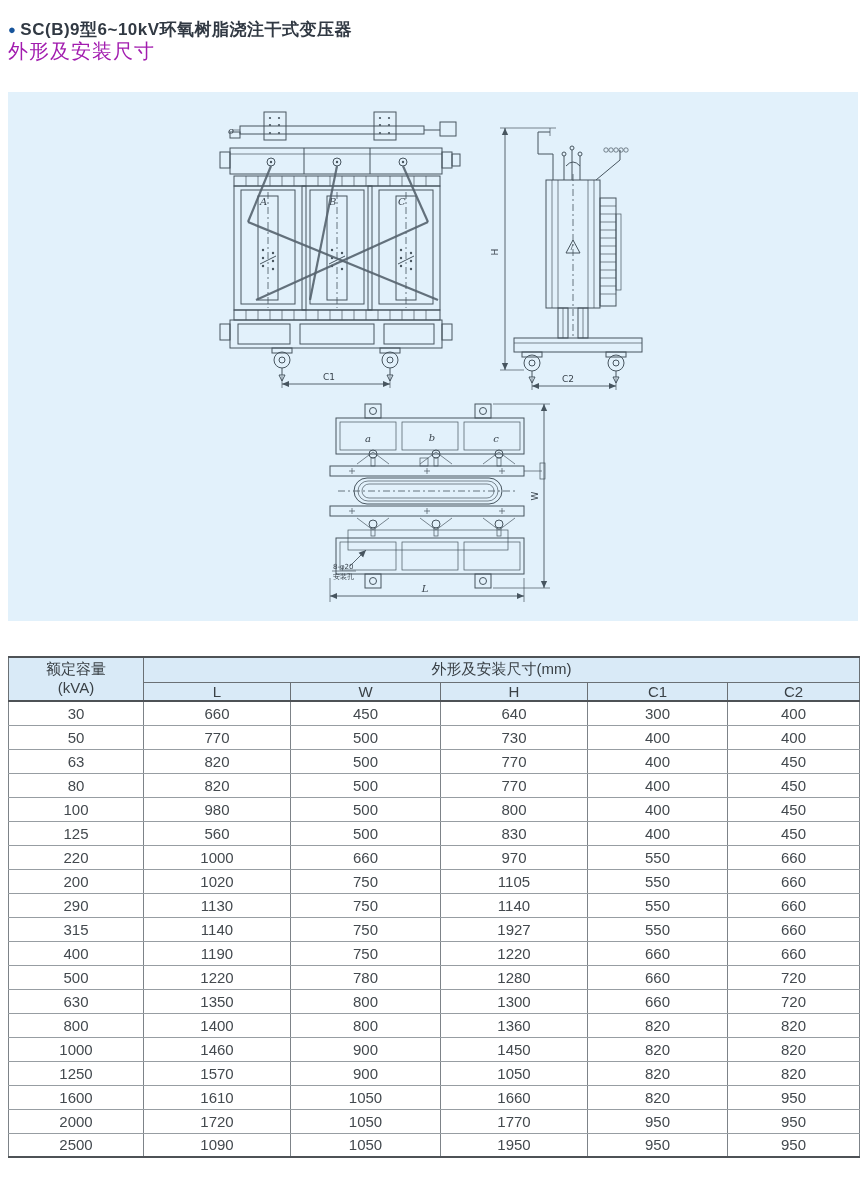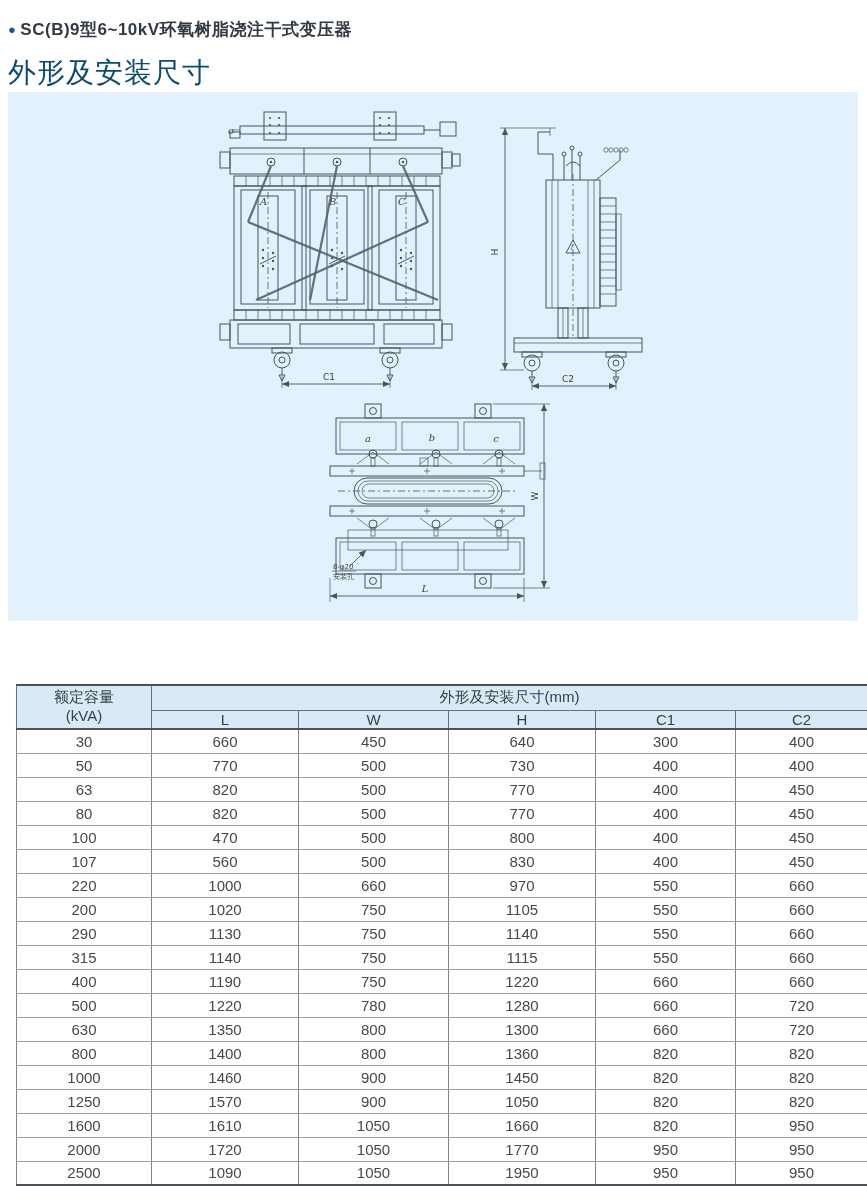--- a/index.html
+++ b/index.html
@@ -5,38 +5,38 @@
   * { box-sizing: border-box; }
   html,body { margin:0; padding:0; background:#ffffff; }
   body { width:867px; height:1186px; overflow:hidden;
          font-family:"Liberation Sans","DejaVu Sans",sans-serif; }
   .page { position:relative; width:867px; height:1186px; background:#fff; }
 
   .title-row { position:absolute; left:8px; top:18px; display:flex; align-items:center;
                font-size:17px; font-weight:bold; color:#313943; letter-spacing:.5px; }
   .title-row .bullet { color:#17549b; font-size:13px; margin-right:4px; line-height:1; }
 
-  .section-title { position:absolute; left:8px; top:54px; font-size:28px;
-                   color:#0c4a6e; letter-spacing:1px; }
+  .section-title { position:absolute; left:8px; top:38px; font-size:20px;
+                   color:#a21caf; letter-spacing:1px; }
 
   .panel { position:absolute; left:8px; top:92px; width:850px; height:529px;
            background:#e2f1fb; }
   .panel svg { display:block; }
   svg .ln   { stroke:#47555f; stroke-width:1; fill:none; }
   svg .lnt  { stroke:#47555f; stroke-width:.7; fill:none; }
   svg .rod  { stroke:#55636e; stroke-width:2.2; fill:none; opacity:.9; }
   svg .dash { stroke:#47555f; stroke-width:.8; fill:none; stroke-dasharray:7 3 2 3; }
   svg .dim  { stroke:#47555f; stroke-width:.9; fill:none; }
   svg .dot  { fill:#47555f; stroke:none; }
   svg text  { font-family:"DejaVu Sans",sans-serif; fill:#39434c; }
   svg .lbl  { font-size:9px; }
   svg .phs  { font-size:10px; font-style:italic; font-family:"DejaVu Serif",serif; }
   svg .note { font-size:7px; }
 
-  .table-wrap { position:absolute; left:8px; top:684px; width:851px;margin-left:8px; }
+  .table-wrap { position:absolute; left:8px; top:656px; width:851px; }
   table.dim-table { border-collapse:collapse; width:851px; table-layout:fixed;
                     font-size:15px; color:#43494e;
                     border-top:2px solid #4e5256; border-bottom:2px solid #4e5256; }
   .dim-table th, .dim-table td { border:1px solid #979da2; text-align:center;
                                  vertical-align:middle; padding:0; font-weight:normal; }
   .dim-table thead th { background:#d9eaf7; color:#3a4146; border-color:#6a7075; }
   .dim-table thead { border-bottom:2px solid #4e5256; }
   .dim-table thead tr.hrow1 th { height:25px; }
   .dim-table thead tr.hrow2 th { height:19px; }
   .dim-table thead th.cap { height:44px; line-height:1.25; border-bottom:2px solid #4e5256; }
@@ -469,28 +469,28 @@
           <tr>
             <td>80</td>
             <td>820</td>
             <td>500</td>
             <td>770</td>
             <td>400</td>
             <td>450</td>
           </tr>
           <tr>
             <td>100</td>
-            <td>470</td>
+            <td>980</td>
             <td>500</td>
             <td>800</td>
             <td>400</td>
             <td>450</td>
           </tr>
           <tr>
-            <td>107</td>
+            <td>125</td>
             <td>560</td>
             <td>500</td>
             <td>830</td>
             <td>400</td>
             <td>450</td>
           </tr>
           <tr>
             <td>220</td>
             <td>1000</td>
             <td>660</td>
@@ -511,21 +511,21 @@
             <td>1130</td>
             <td>750</td>
             <td>1140</td>
             <td>550</td>
             <td>660</td>
           </tr>
           <tr>
             <td>315</td>
             <td>1140</td>
             <td>750</td>
-            <td>1115</td>
+            <td>1927</td>
             <td>550</td>
             <td>660</td>
           </tr>
           <tr>
             <td>400</td>
             <td>1190</td>
             <td>750</td>
             <td>1220</td>
             <td>660</td>
             <td>660</td>

